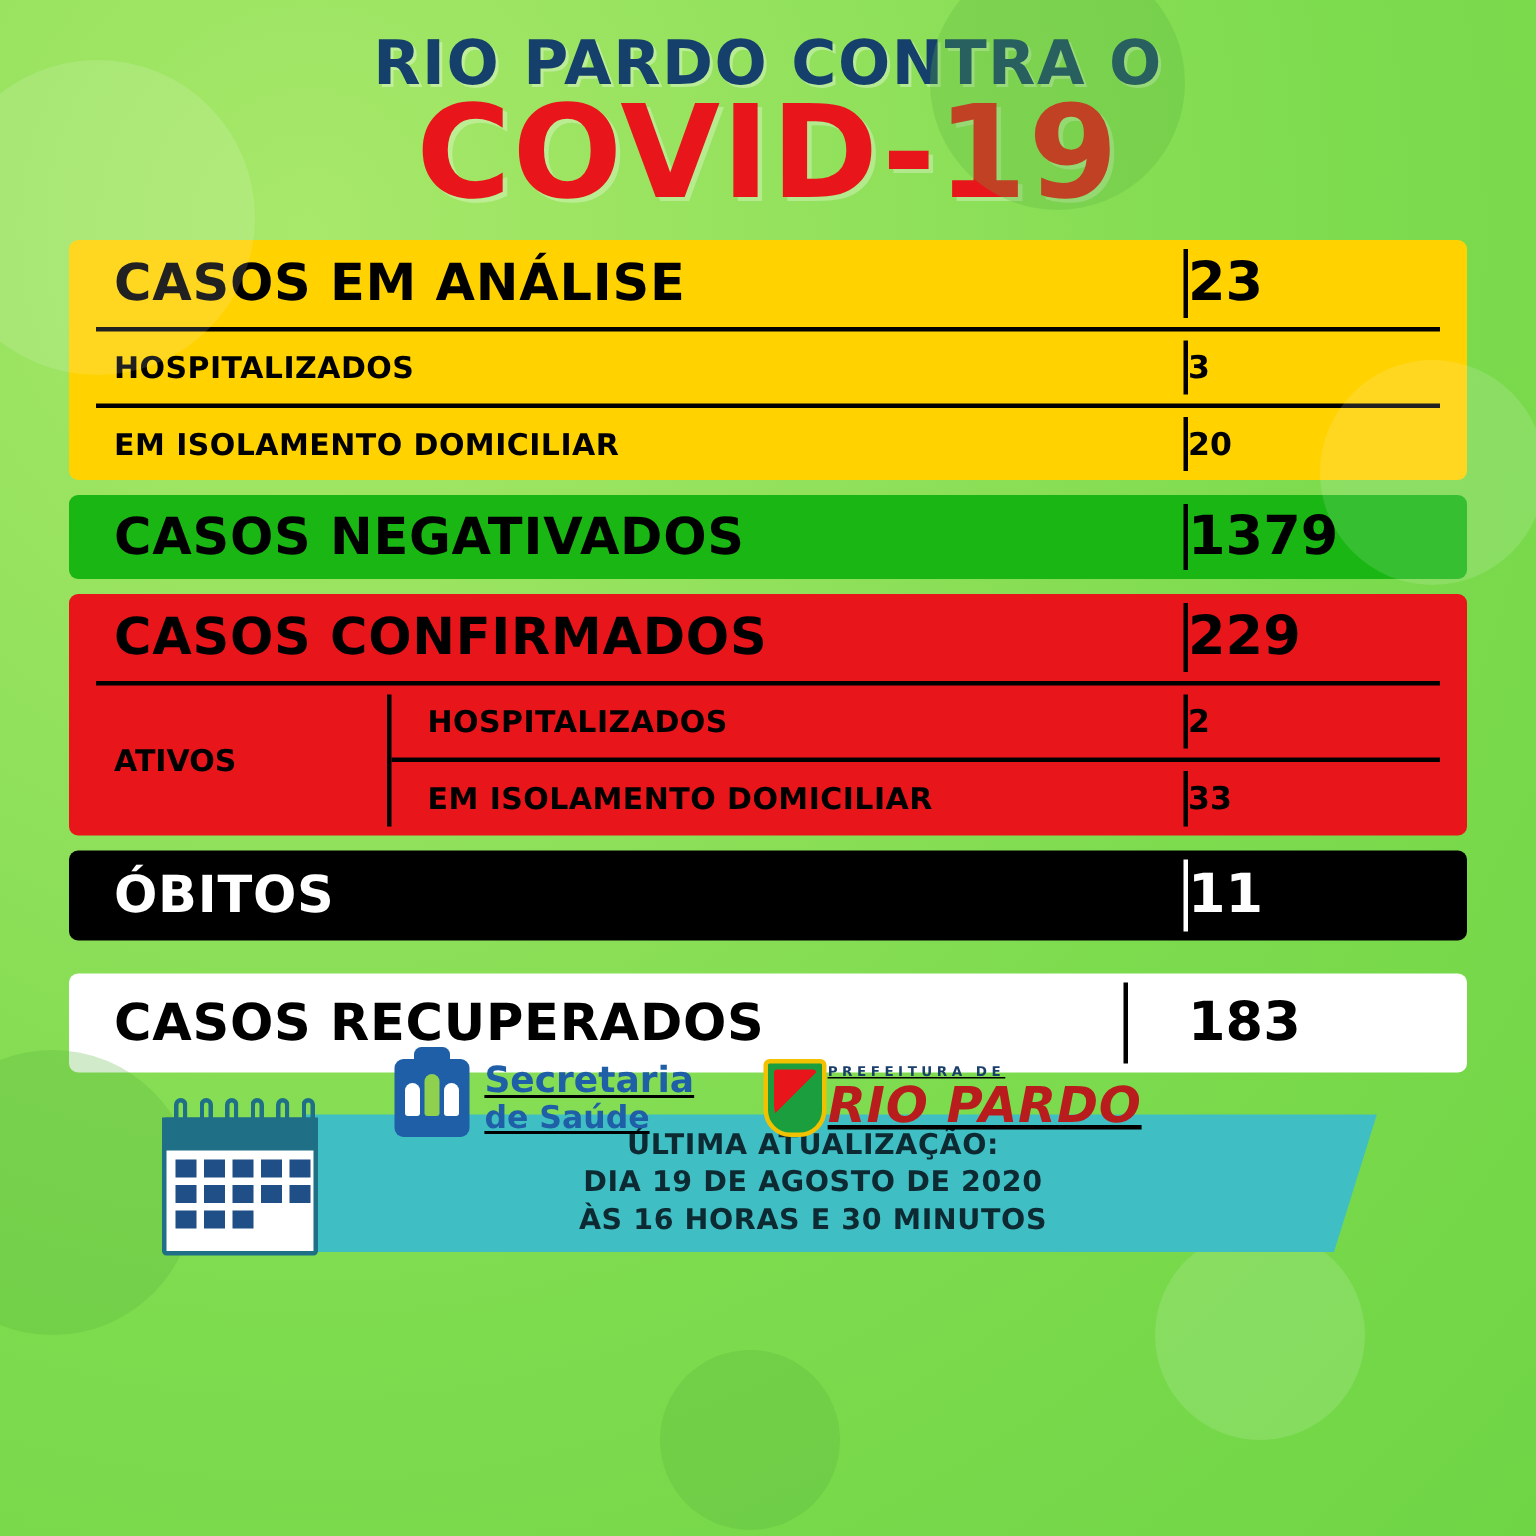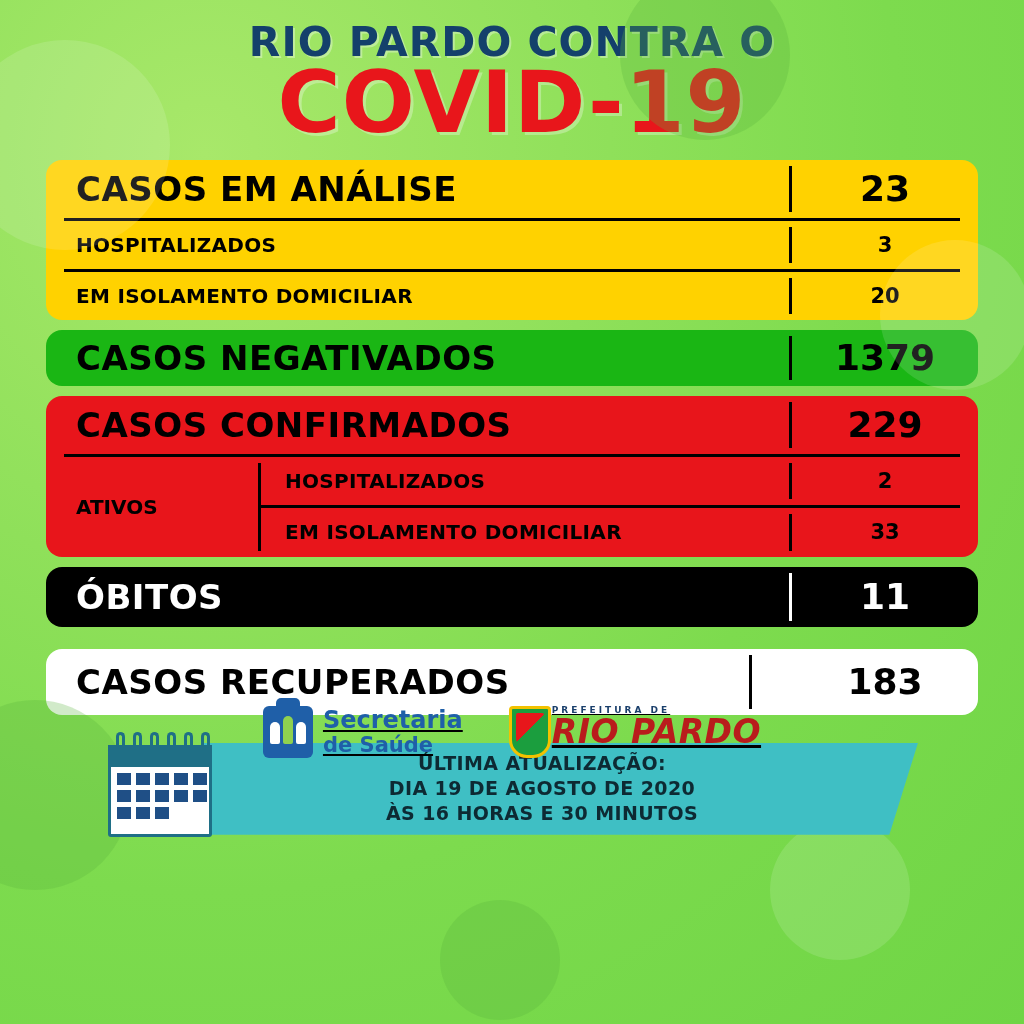--- a/index.html
+++ b/index.html
@@ -39,31 +39,31 @@
     font-weight: bold;
     color: #e8161b;
     letter-spacing: 1px;
     text-shadow: 3px 3px 0 rgba(255,255,255,0.3);
     font-family: "DejaVu Sans", sans-serif;
     margin-top: -4px;
   }
 
   
   .blocks { margin-top: 16px; padding: 0 46px; }
-  .block { border-radius: 16px; overflow: hidden; margin-bottom: 10px; }
+  .block { border-radius: 6px; overflow: hidden; margin-bottom: 10px; }
 
   .row { display: flex; align-items: stretch; width: 100%; }
   .row .label {
     flex: 1 1 auto;
     display: flex; align-items: center;
     padding: 0 6px 0 30px;
   }
   .row .value {
     flex: 0 0 186px;
-    display: flex; align-items: center; justify-content: center;
+    display: flex; align-items: center; justify-content: flex-start;
   }
   .sep-v { width: 3px; background: #000; margin: 6px 0; }
   .sep-h { height: 3px; background: #000; margin: 0 18px; }
 
   .main-label { font-size: 34px; font-weight: bold; letter-spacing: 0.5px;
                 font-family: "DejaVu Sans", sans-serif; }
   .main-value { font-size: 36px; font-weight: bold; font-family: "DejaVu Sans", sans-serif; }
   .sub-label { font-size: 20px; font-weight: bold; letter-spacing: 0.3px;
                font-family: "DejaVu Sans", sans-serif; }
   .sub-value { font-size: 21px; font-weight: bold; font-family: "DejaVu Sans", sans-serif; }
@@ -158,21 +158,21 @@
   }
   .cross .people {
     position: absolute; left: 7px; top: 10px; display: flex; gap: 3px; align-items: flex-end;
   }
   .cross .p { width: 10px; height: 22px; background: #fff; border-radius: 5px 5px 2px 2px; }
   .cross .p.mid { height: 28px; background: #8fd14f; }
   .logo-saude .txt { color: #1f5fa8; font-weight: bold; line-height: 1.12; }
   .logo-saude .txt .t1 { font-size: 24px; font-family: "DejaVu Sans", sans-serif; }
   .logo-saude .txt .t2 { font-size: 21px; font-family: "DejaVu Sans", sans-serif; }
 
-  .logo-pardo { display: flex; align-items: flex-start; gap: 1px; }
+  .logo-pardo { display: flex; align-items: center; gap: 1px; }
   .shield {
     width: 42px; height: 52px; background: #1b9e3e;
     border: 3px solid #f2c200;
     border-radius: 4px 4px 18px 18px;
     position: relative;
   }
   .shield .inner {
     position: absolute; inset: 4px;
     background: linear-gradient(135deg, #e8161b 0 45%, #1b9e3e 45% 100%);
     border-radius: 2px 2px 14px 14px;

